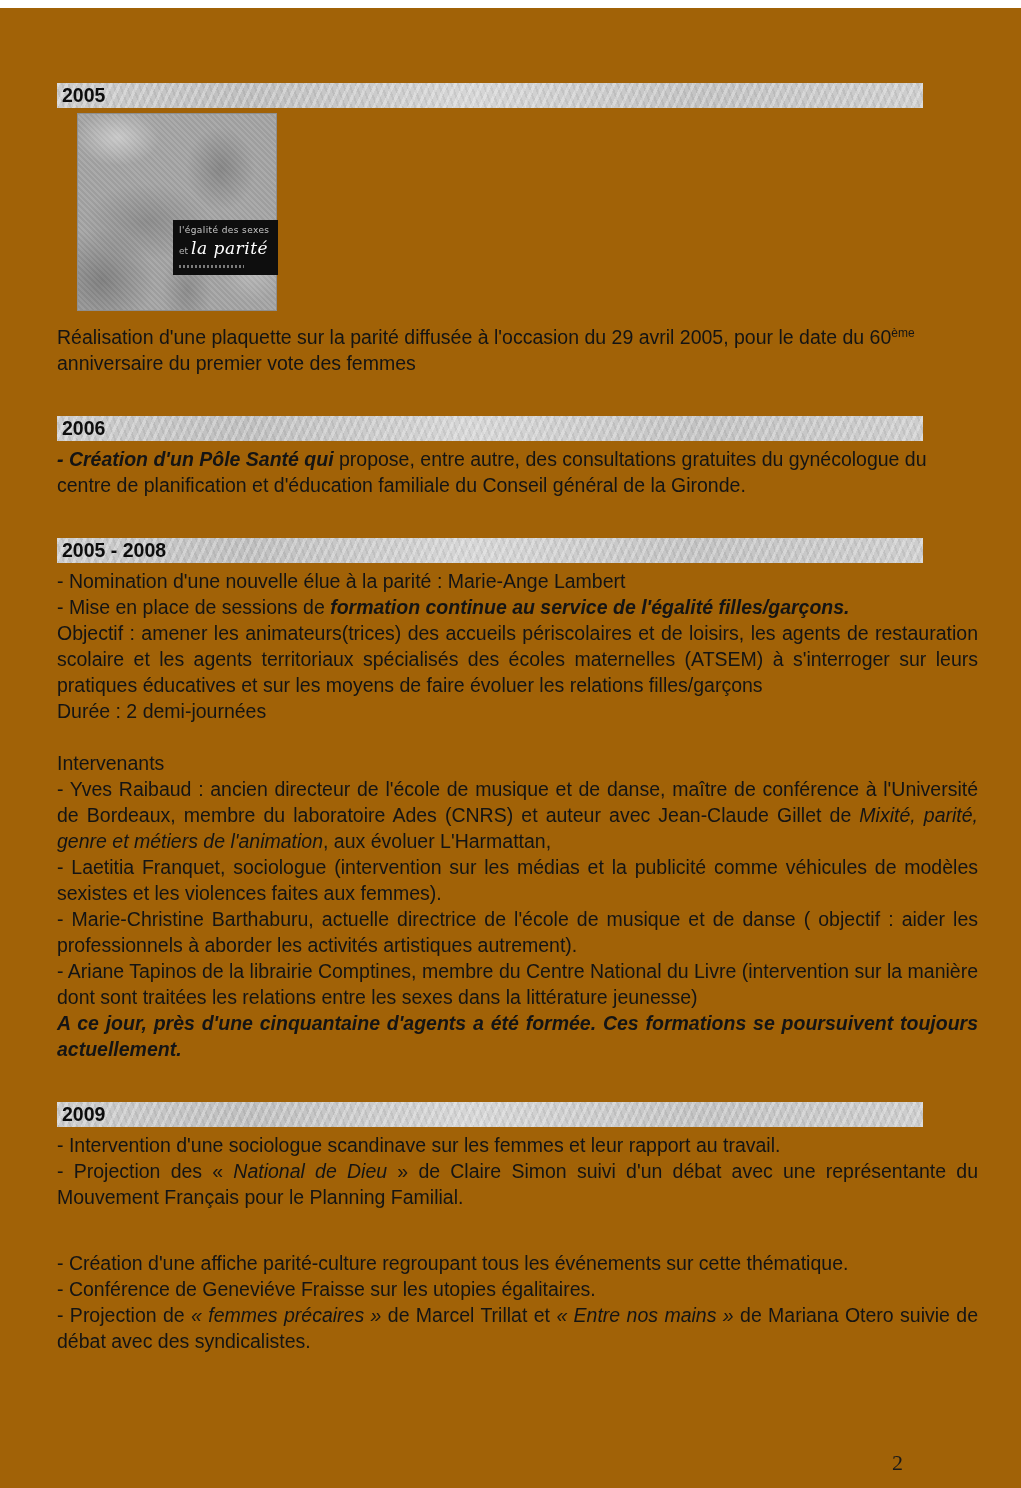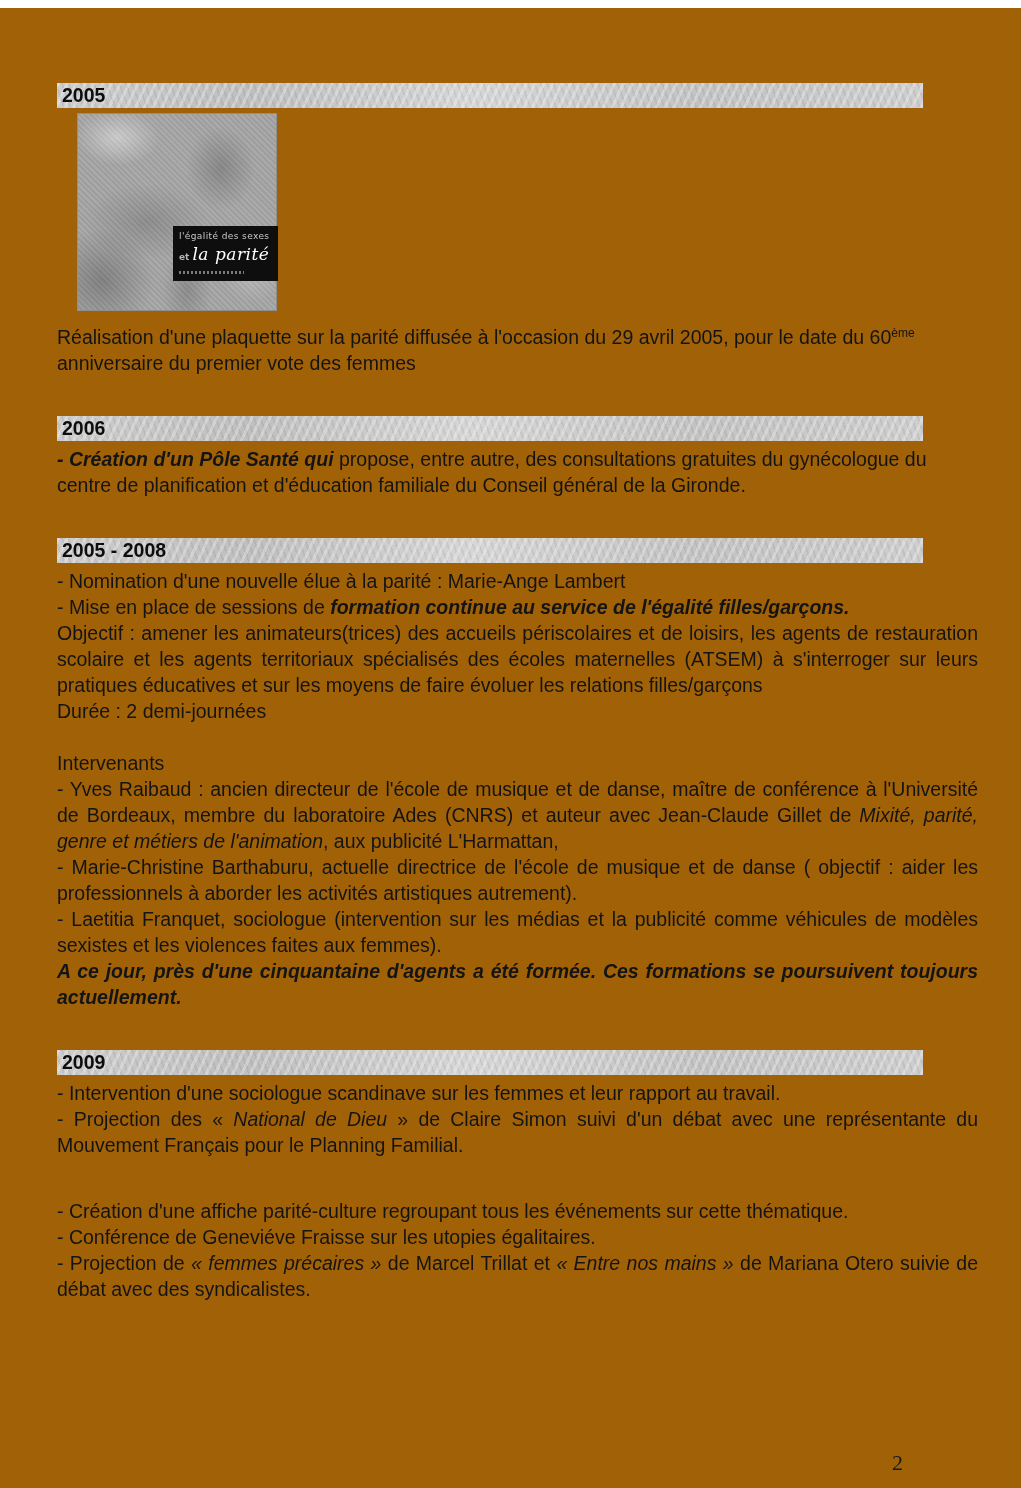--- a/index.html
+++ b/index.html
@@ -51,35 +51,35 @@
       radial-gradient(90px 55px at 35% 55%, rgba(0,0,0,.14), rgba(0,0,0,0) 70%),
       radial-gradient(45px 45px at 88% 80%, rgba(255,255,255,.22), rgba(255,255,255,0) 70%),
       radial-gradient(75px 75px at 12% 85%, rgba(0,0,0,.22), rgba(0,0,0,0) 70%),
       radial-gradient(35px 60px at 55% 90%, rgba(0,0,0,.15), rgba(0,0,0,0) 70%),
       repeating-linear-gradient(45deg, rgba(255,255,255,.05) 0 2px, rgba(0,0,0,.05) 2px 4px);
     border: 1px solid #8f8f8f;
   }
   .cover-label {
     position: absolute;
     left: 95px;
-    top: 112px;
+    top: 106px;
     width: 105px;
     min-height: 50px;
     background: #0e0e0e;
     padding: 5px 6px 7px 6px;
   }
   .cl1 {
     font-size: 9px;
     line-height: 11px;
     color: #c8c8c8;
     letter-spacing: .4px;
     font-family: "DejaVu Sans", sans-serif;
   }
   .cl2 { color: #ffffff; margin-top: 1px; line-height: 20px; white-space: nowrap; }
-  .cl-et { font-size: 9px; color: #b5b5b5; margin-right: 3px; font-family: "DejaVu Sans", sans-serif; font-weight: bold; }
+  .cl-et { font-size: 9px; color: #b5b5b5; margin-right: 3px; font-family: "DejaVu Sans", sans-serif; }
   .cl-main {
     font-size: 17px;
     font-family: "DejaVu Serif", serif;
     font-style: italic;
     letter-spacing: .5px;
   }
   .cl3 {
     margin-top: 4px;
     width: 70%;
     height: 3px;
@@ -125,23 +125,24 @@
 
   <section class="sec">
     <div class="band">
       <span>2005 - 2008</span>
     </div>
     <p>- Nomination d'une nouvelle élue à la parité : Marie-Ange Lambert</p>
     <p><span>- Mise en place de sessions de </span><span class="b">formation continue au service de l'égalité filles/garçons.</span></p>
     <p class="just">Objectif : amener les animateurs(trices) des accueils périscolaires et de loisirs, les agents de restauration scolaire et les agents territoriaux spécialisés des écoles maternelles (ATSEM) à s'interroger sur leurs pratiques éducatives et sur les moyens de faire évoluer les relations filles/garçons</p>
     <p>Durée : 2 demi-journées</p>
     <p class="gap-top">Intervenants</p>
-    <p class="just"><span>- Yves Raibaud : ancien directeur de l'école de musique et de danse, maître de conférence à l'Université de Bordeaux, membre du laboratoire Ades (CNRS) et auteur avec Jean-Claude Gillet de </span><span class="i">Mixité, parité, genre et métiers de l'animation</span><span>, aux publicité L'Harmattan,</span></p>
+    <p class="just"><span>- Yves Raibaud : ancien directeur de l'école de musique et de danse, maître de conférence à l'Université de Bordeaux, membre du laboratoire Ades (CNRS) et auteur avec Jean-Claude Gillet de </span><span class="i">Mixité, parité, genre et métiers de l'animation</span><span>, aux évoluer L'Harmattan,</span></p>
+    <p class="just">- Laetitia Franquet, sociologue (intervention sur les médias et la publicité comme véhicules de modèles sexistes et les violences faites aux femmes).</p>
     <p class="just">- Marie-Christine Barthaburu, actuelle directrice de l'école de musique et de danse ( objectif : aider les professionnels à aborder les activités artistiques autrement).</p>
-    <p class="just">- Laetitia Franquet, sociologue (intervention sur les médias et la publicité comme véhicules de modèles sexistes et les violences faites aux femmes).</p>
+    <p class="just">- Ariane Tapinos de la librairie Comptines, membre du Centre National du Livre (intervention sur la manière dont sont traitées les relations entre les sexes dans la littérature jeunesse)</p>
     <p class="just b">A ce jour, près d'une cinquantaine d'agents a été formée. Ces formations se poursuivent toujours actuellement.</p>
   </section>
 
   <section class="sec">
     <div class="band">
       <span>2009</span>
     </div>
     <p>- Intervention d'une sociologue scandinave sur les femmes et leur rapport au travail.</p>
     <p class="just"><span>- Projection des « </span><span class="i">National de Dieu</span><span> » de Claire Simon suivi d'un débat avec une représentante du Mouvement Français pour le Planning Familial.</span></p>
   </section>

